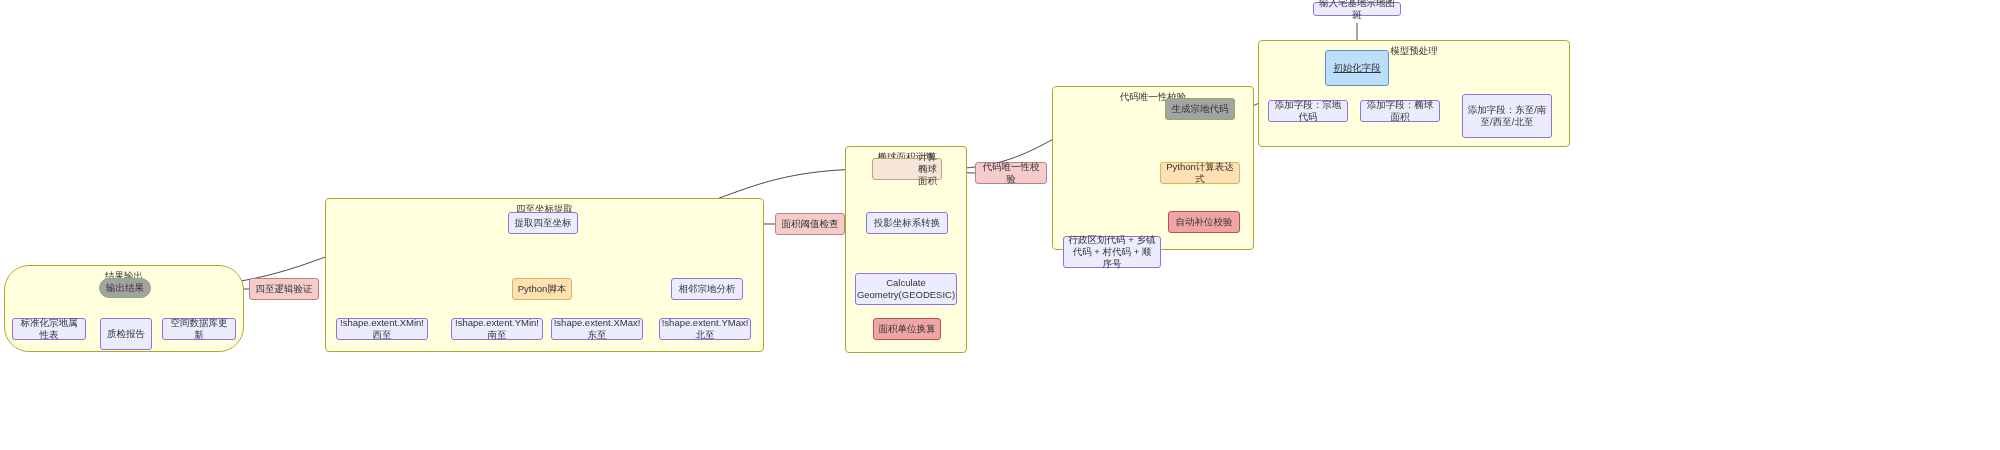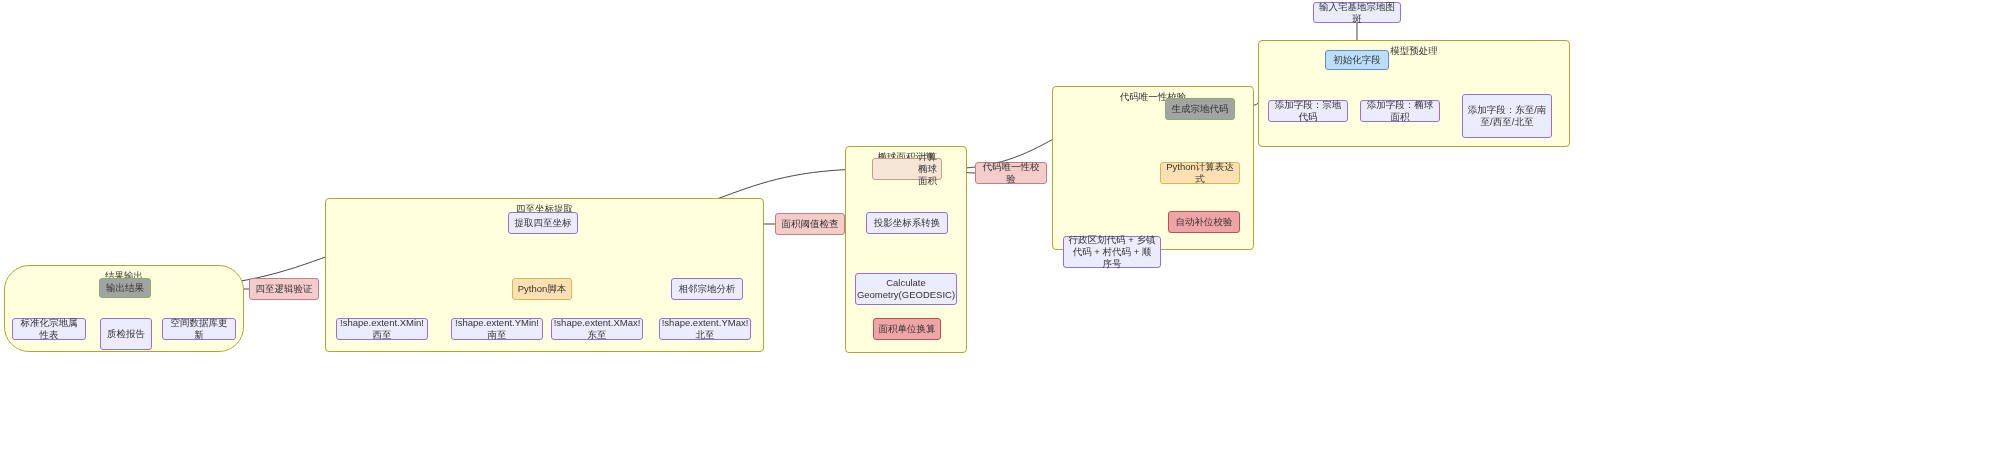--- a/index.html
+++ b/index.html
@@ -96,24 +96,24 @@
         <div class="cluster-label">椭球面积计算</div>
       </div>
       <div class="cluster" style="left: 325px; top: 198px; width: 437px; height: 152px;">
         <div class="cluster-label">四至坐标提取</div>
       </div>
       <div class="cluster" style="left: 4px; top: 265px; width: 238px; height: 85px; border-radius: 25px;">
         <div class="cluster-label">结果输出</div>
       </div>
     </div>
   <div id="node-layer">
-      <div class="node n-lav" style="left: 1313px; top: 2px; width: 88px; height: 21px;">
+      <div class="node n-lav" style="left: 1313px; top: 2px; width: 88px; height: 14px;">
         <span>输入宅基地宗地图斑</span>
       </div>
-      <div class="node n-blue" style="left: 1325px; top: 50px; width: 64px; height: 20px;">
+      <div class="node n-blue" style="left: 1325px; top: 50px; width: 64px; height: 36px; text-decoration: underline;">
         <span>初始化字段</span>
       </div>
       <div class="node n-lav" style="left: 1268px; top: 100px; width: 80px; height: 22px;">
         <span>添加字段：宗地代码</span>
       </div>
       <div class="node n-lav" style="left: 1360px; top: 100px; width: 80px; height: 22px;">
         <span>添加字段：椭球面积</span>
       </div>
       <div class="node n-lav" style="left: 1462px; top: 94px; width: 90px; height: 44px;">
         <span>添加字段：东至/南至/西至/北至</span>
@@ -156,21 +156,21 @@
       </div>
       <div class="node n-lav" style="left: 551px; top: 318px; width: 92px; height: 22px;">
         <span>!shape.extent.XMax! 东至</span>
       </div>
       <div class="node n-lav" style="left: 659px; top: 318px; width: 92px; height: 22px;">
         <span>!shape.extent.YMax! 北至</span>
       </div>
       <div class="node n-lav" style="left: 671px; top: 278px; width: 72px; height: 22px;">
         <span>相邻宗地分析</span>
       </div>
-      <div class="node n-green" style="left: 99px; top: 278px; width: 52px; height: 20px;">
+      <div class="node n-green" style="left: 99px; top: 278px; width: 52px; height: 20px; border-radius: 10px;">
         <span>输出结果</span>
       </div>
       <div class="node n-lav" style="left: 12px; top: 318px; width: 74px; height: 22px;">
         <span>标准化宗地属性表</span>
       </div>
       <div class="node n-lav" style="left: 100px; top: 318px; width: 52px; height: 32px;">
         <span>质检报告</span>
       </div>
       <div class="node n-lav" style="left: 162px; top: 318px; width: 74px; height: 22px;">
         <span>空间数据库更新</span>

